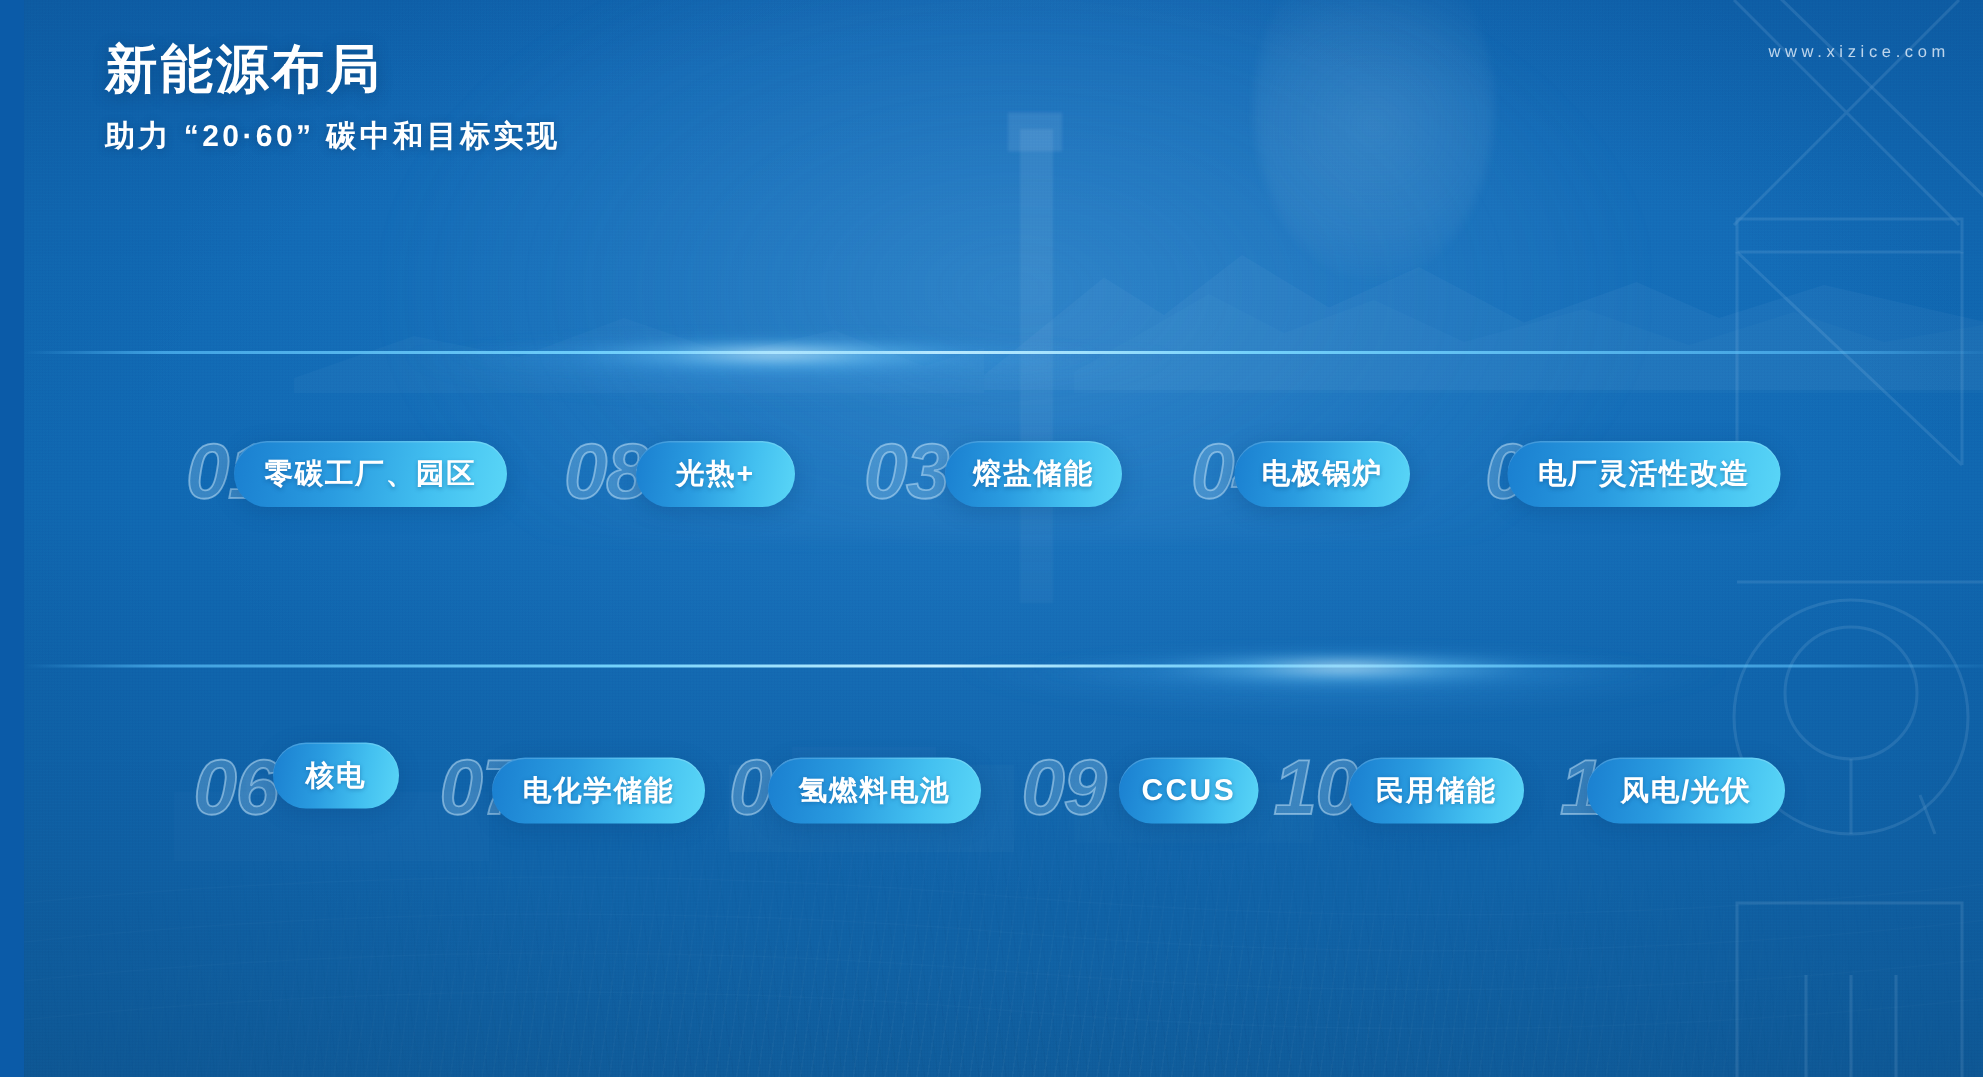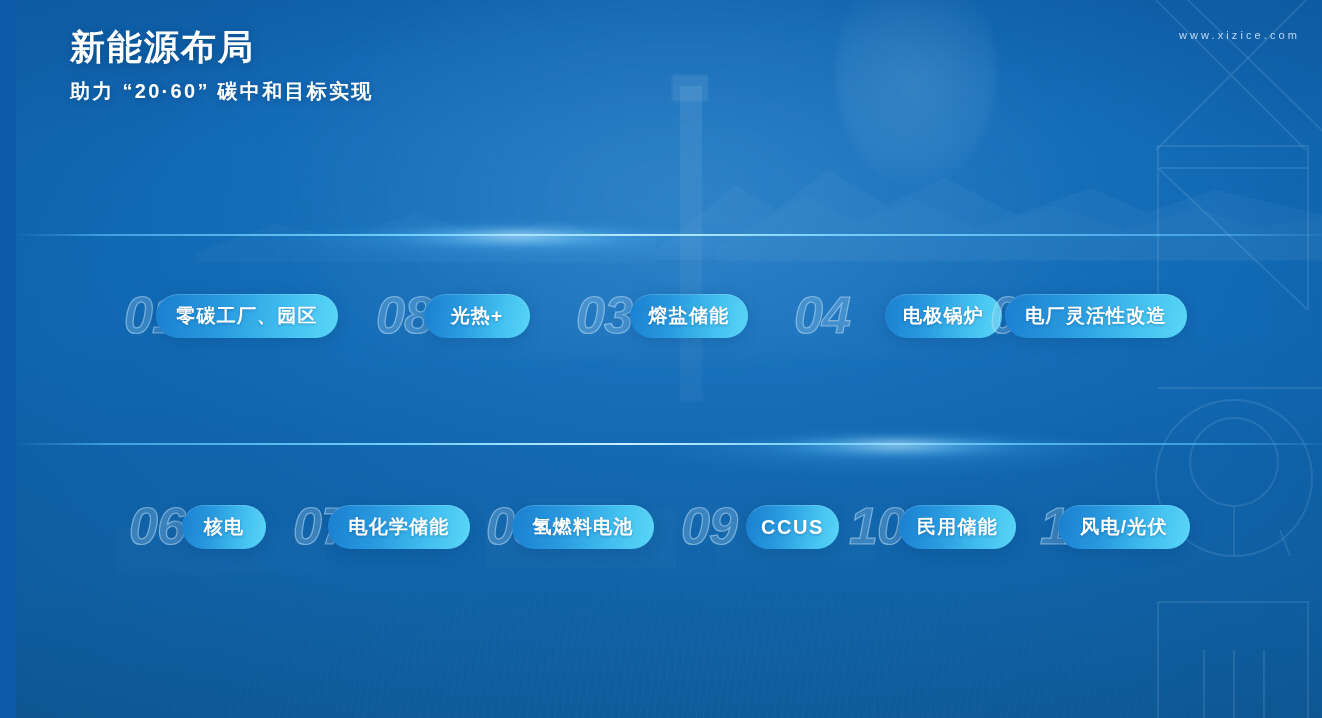--- a/index.html
+++ b/index.html
@@ -259,35 +259,35 @@
         </div>
       </div>
       <div class="item" style="left: 0px; width: 100%;">
         <div class="num" style="left: 560px;">03</div>
         <div class="pill" style="position: absolute; left: 614px; width: 118px; top: 14px;">
           <span class="pill-label">熔盐储能</span>
         </div>
       </div>
       <div class="item" style="left: 0px; width: 100%;">
         <div class="num" style="left: 778px;">04</div>
-        <div class="pill" style="position: absolute; left: 869px; width: 117px; top: 14px; text-align: right;">
+        <div class="pill" style="position: absolute; left: 807px; width: 117px; top: 14px; text-align: right;">
           <span class="pill-label">电极锅炉</span>
         </div>
       </div>
       <div class="item" style="left: 0px; width: 100%;">
         <div class="num" style="left: 974px;">05</div>
         <div class="pill" style="position: absolute; left: 989px; width: 182px; top: 14px;">
           <span class="pill-label">电厂灵活性改造</span>
         </div>
       </div>
     </div>
   <div class="row" id="row-2" style="top: 491px;">
       <div class="item" style="left: 0px; width: 100%;">
         <div class="num" style="left: 113px;">06</div>
-        <div class="pill" style="position: absolute; left: 166px; width: 84px; top: 14px;">
+        <div class="pill" style="position: absolute; left: 166px; width: 84px; top: 4px;">
           <span class="pill-label">核电</span>
         </div>
       </div>
       <div class="item" style="left: 0px; width: 100%;">
         <div class="num" style="left: 277px;">07</div>
         <div class="pill" style="position: absolute; left: 312px; width: 142px; top: 14px; text-align: center;">
           <span class="pill-label">电化学储能</span>
         </div>
       </div>
       <div class="item" style="left: 0px; width: 100%;">

